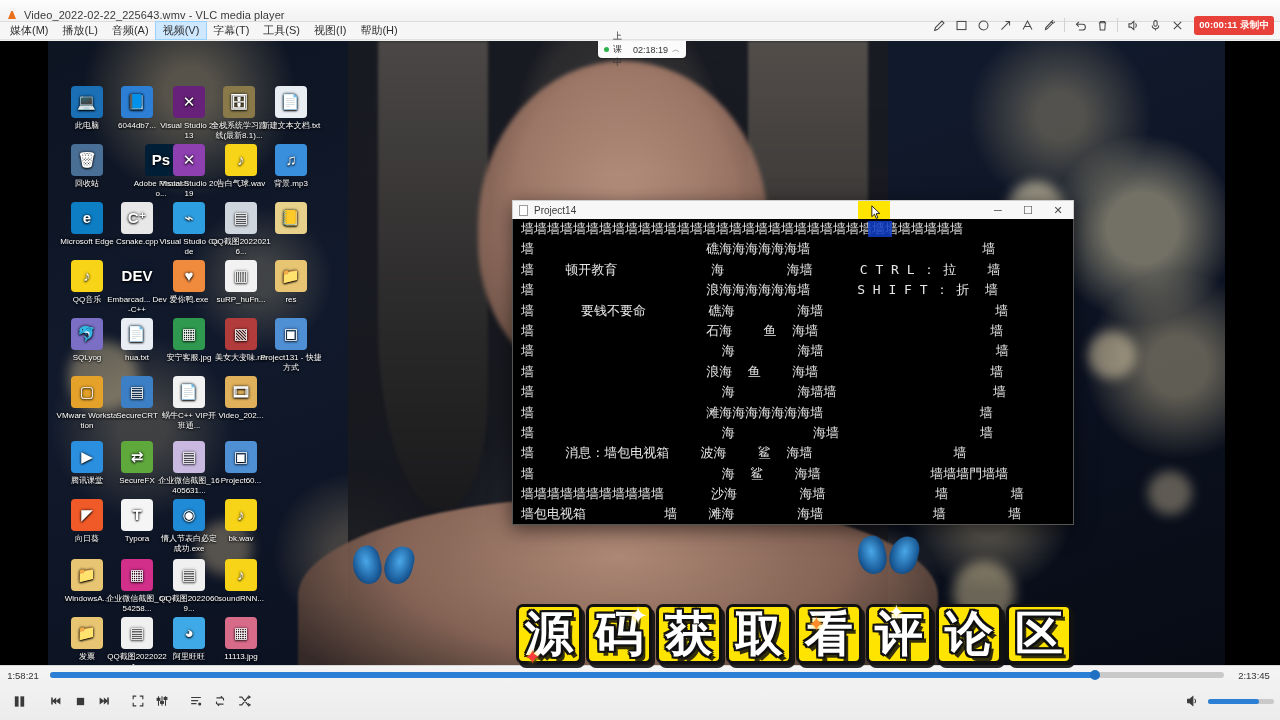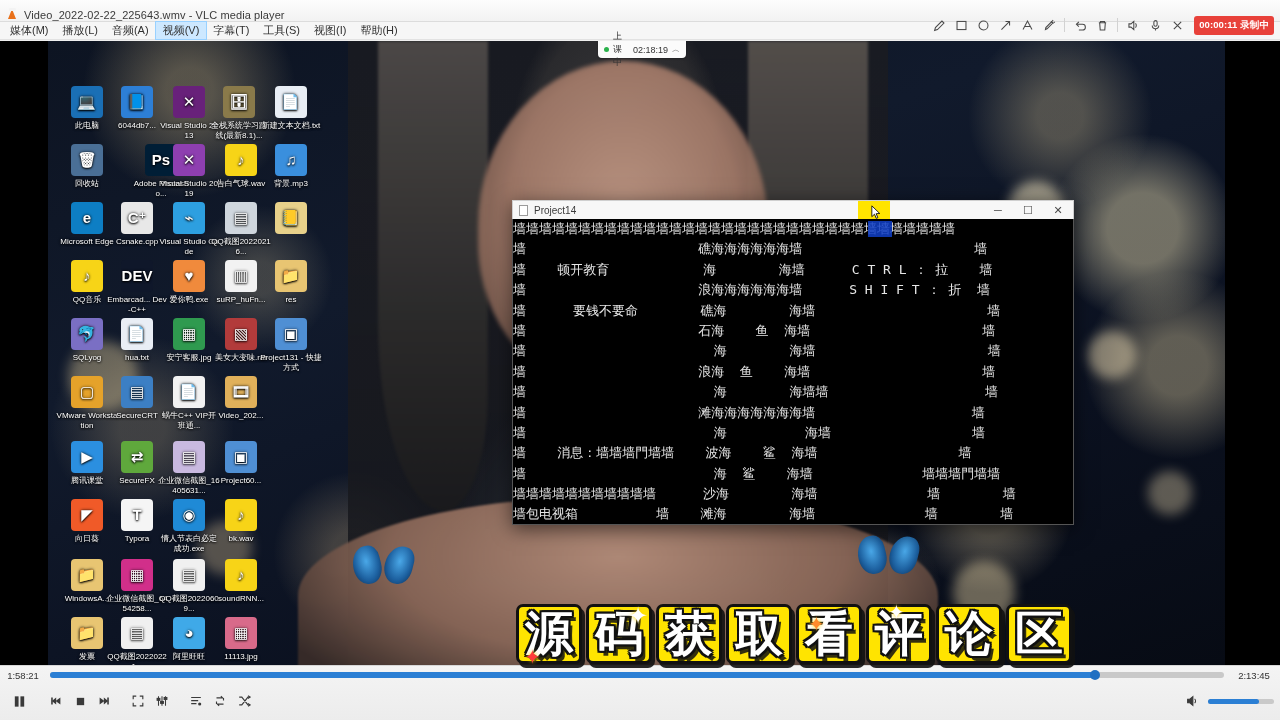--- a/index.html
+++ b/index.html
@@ -152,21 +152,21 @@
   .ct-highlight { position:absolute; left:345px; top:0; width:32px; height:19px; background:#ffe400; }
   .cursor-arrow { position:absolute; left:358px; top:4px; width:10px; height:15px; z-index:3; }
 
   .console-body {
     height:306px; background:#000; border:1px solid #555; border-top:none;
     overflow:hidden; position:relative;
     font-family:"DejaVu Sans Mono","Liberation Mono",monospace;
   }
   .crow {
     height:20.4px; line-height:20.4px; white-space:pre; color:#e6e6e6;
-    font-size:13px; letter-spacing:0px;
+    font-size:13px; letter-spacing:0px;margin-left:8px;
   }
   .sel-block { position:absolute; left:355px; top:2px; width:24px; height:16px; background:#1040c8; opacity:.85; }
 
   
   .vlc-bottom { position:absolute; left:0; top:665px; width:1280px; height:55px;
     background:linear-gradient(#f4f4f4,#ececec); border-top:1px solid #d7d7d7; }
   .seek-row { position:absolute; left:0; top:2px; width:1280px; height:14px; display:flex; align-items:center; }
   .time-l { font-size:9.5px; color:#333; width:46px; text-align:center; }
   .seekbar { position:relative; height:6px; flex:1; background:#c9c9c9; border-radius:3px; margin:0 4px; }
   .seekfill { position:absolute; left:0; top:0; height:6px; background:#2b7fd4; border-radius:3px; }
@@ -513,21 +513,21 @@
         <div class="crow">墙                      礁海海海海海海墙                      墙</div>
         <div class="crow">墙    顿开教育            海        海墙      C T R L ： 拉    墙</div>
         <div class="crow">墙                      浪海海海海海海墙      S H I F T ： 折  墙</div>
         <div class="crow">墙      要钱不要命        礁海        海墙                      墙</div>
         <div class="crow">墙                      石海    鱼  海墙                      墙</div>
         <div class="crow">墙                        海        海墙                      墙</div>
         <div class="crow">墙                      浪海  鱼    海墙                      墙</div>
         <div class="crow">墙                        海        海墙墙                    墙</div>
         <div class="crow">墙                      滩海海海海海海海墙                    墙</div>
         <div class="crow">墙                        海          海墙                  墙</div>
-        <div class="crow">墙    消息：墙墙墙門墙墙    波海    鲨  海墙                  墙</div>
+        <div class="crow">墙    消息：墙包电视箱    波海    鲨  海墙                  墙</div>
         <div class="crow">墙                        海  鲨    海墙              墙墙墙門墙墙</div>
         <div class="crow">墙墙墙墙墙墙墙墙墙墙墙      沙海        海墙              墙        墙</div>
         <div class="crow">墙包电视箱          墙    滩海        海墙              墙        墙</div>
       </div>
   </div>
 
   <div class="subtitle">
       <span class="sub-ch" style="background: rgb(255, 228, 0); color: rgb(255, 255, 255);">源</span>
       <span class="sub-ch" style="background: rgb(255, 228, 0); color: rgb(255, 255, 255);">码</span>
       <span class="sub-ch" style="background: rgb(255, 228, 0); color: rgb(255, 255, 255);">获</span>

